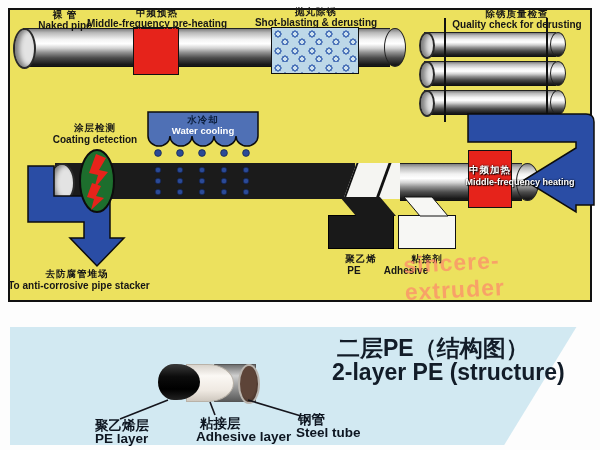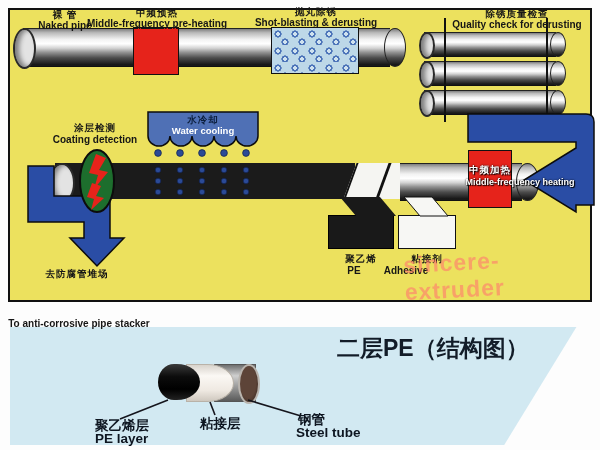--- a/index.html
+++ b/index.html
@@ -115,21 +115,21 @@
   <div class="lbl zh" style="left:361px;top:253px;">聚乙烯</div>
   <div class="lbl en" style="left:354px;top:265px;">PE</div>
   <div class="lbl zh" style="left:427px;top:253px;">粘接剂</div>
   <div class="lbl en" style="left:406px;top:265px;">Adhesive</div>
 
   <div class="red-block" id="heat-block"></div>
   <div class="overlay-lbl" style="left:490px;top:164px;font-size:9.5px;letter-spacing:1px;">中频加热</div>
   <div class="overlay-lbl" style="left:496px;top:177px;font-size:9px;padding-left:48px;">Middle-frequency heating</div>
 
   <div class="lbl zh" style="left:77px;top:268px;">去防腐管堆场</div>
-  <div class="lbl en" style="left:79px;top:280px;margin-top:38px;">To anti-corrosive pipe stacker</div>
+  <div class="lbl en" style="left:79px;top:280px;">To anti-corrosive pipe stacker</div>
 
   <div class="abs" id="watermark">sincere-extruder</div>
 
   <svg id="ovl" width="600" height="450" viewBox="0 0 600 450">
 
     <path d="M28,166 L54,166 L54,196 L110,196 L110,238 L124,238 L97,266 L70,238 L84,238 L84,222 L28,222 Z" fill="#2a4da5" stroke="#0c0c0c" stroke-width="1.5"></path>
 
     <path d="M468,114 H586 Q594,114 594,122 V205 H576 V212 L524,180 L576,148 V142 H468 Z" fill="#2a4da5" stroke="#0c0c0c" stroke-width="1.5"></path>
 
     <path d="M148,112 H258 V136 A11 10 0 0 1 236,136 A11 10 0 0 1 214,136 A11 10 0 0 1 192,136 A11 10 0 0 1 170,136 A11 10 0 0 1 148,136 Z" fill="#4f70b5" stroke="#0c0c0c" stroke-width="1.5"></path>
@@ -167,25 +167,27 @@
     <polygon points="404,197 432,197 448,216 420,216" fill="#f7f7f4" stroke="#111" stroke-width="1"></polygon>
 
     <g stroke="#15151d" stroke-width="1.6">
       <line x1="168" y1="400" x2="120" y2="419"></line>
       <line x1="210" y1="402" x2="215" y2="415"></line>
       <line x1="248" y1="400" x2="301" y2="416"></line>
     </g>
   </svg>
 
   <div class="btitle" style="left:337px;top:333px;font-size:23px;">二层PE（结构图）</div>
+  <div class="btitle" style="left:332px;top:359px;font-size:23px;">2-layer PE (structure)</div>
 
   <div class="abs" id="bp-steel"></div>
   <div class="abs" id="bp-white"></div>
   <div class="abs" id="bp-black"></div>
   <div class="abs" id="bp-bore"></div>
 
   <div class="blbl" style="left:95px;top:417px;">聚乙烯层</div>
   <div class="blbl" style="left:95px;top:431px;">PE layer</div>
   <div class="blbl" style="left:200px;top:415px;">粘接层</div>
+  <div class="blbl" style="left:196px;top:429px;">Adhesive layer</div>
   <div class="blbl" style="left:298px;top:411px;">钢管</div>
   <div class="blbl" style="left:296px;top:425px;">Steel tube</div>
 
 </div>
 
 </body></html>

